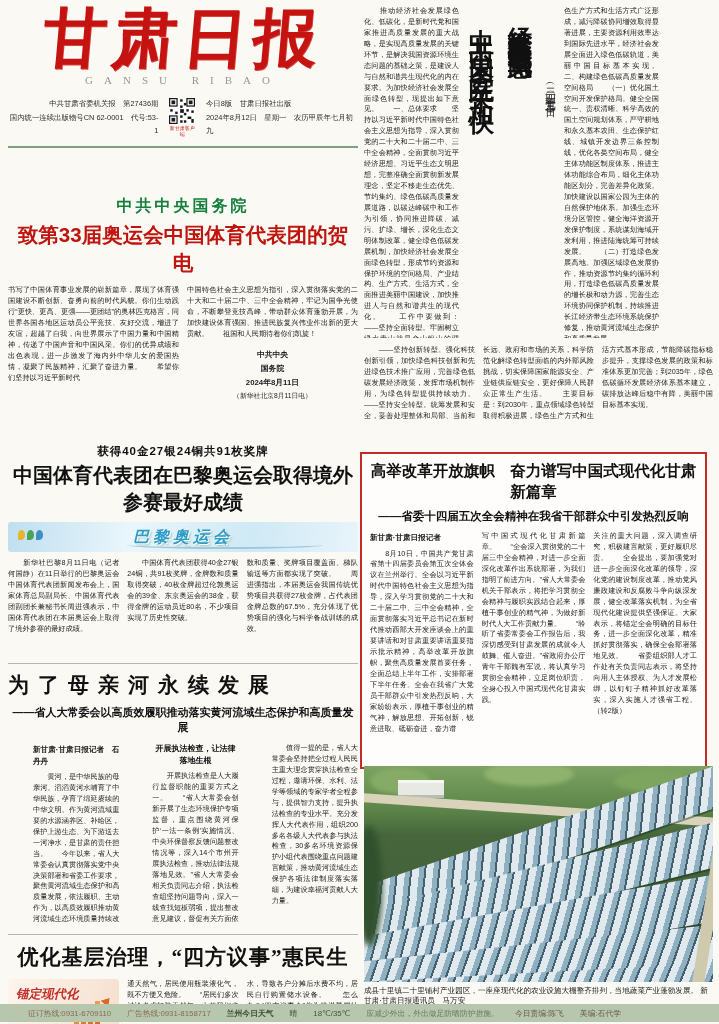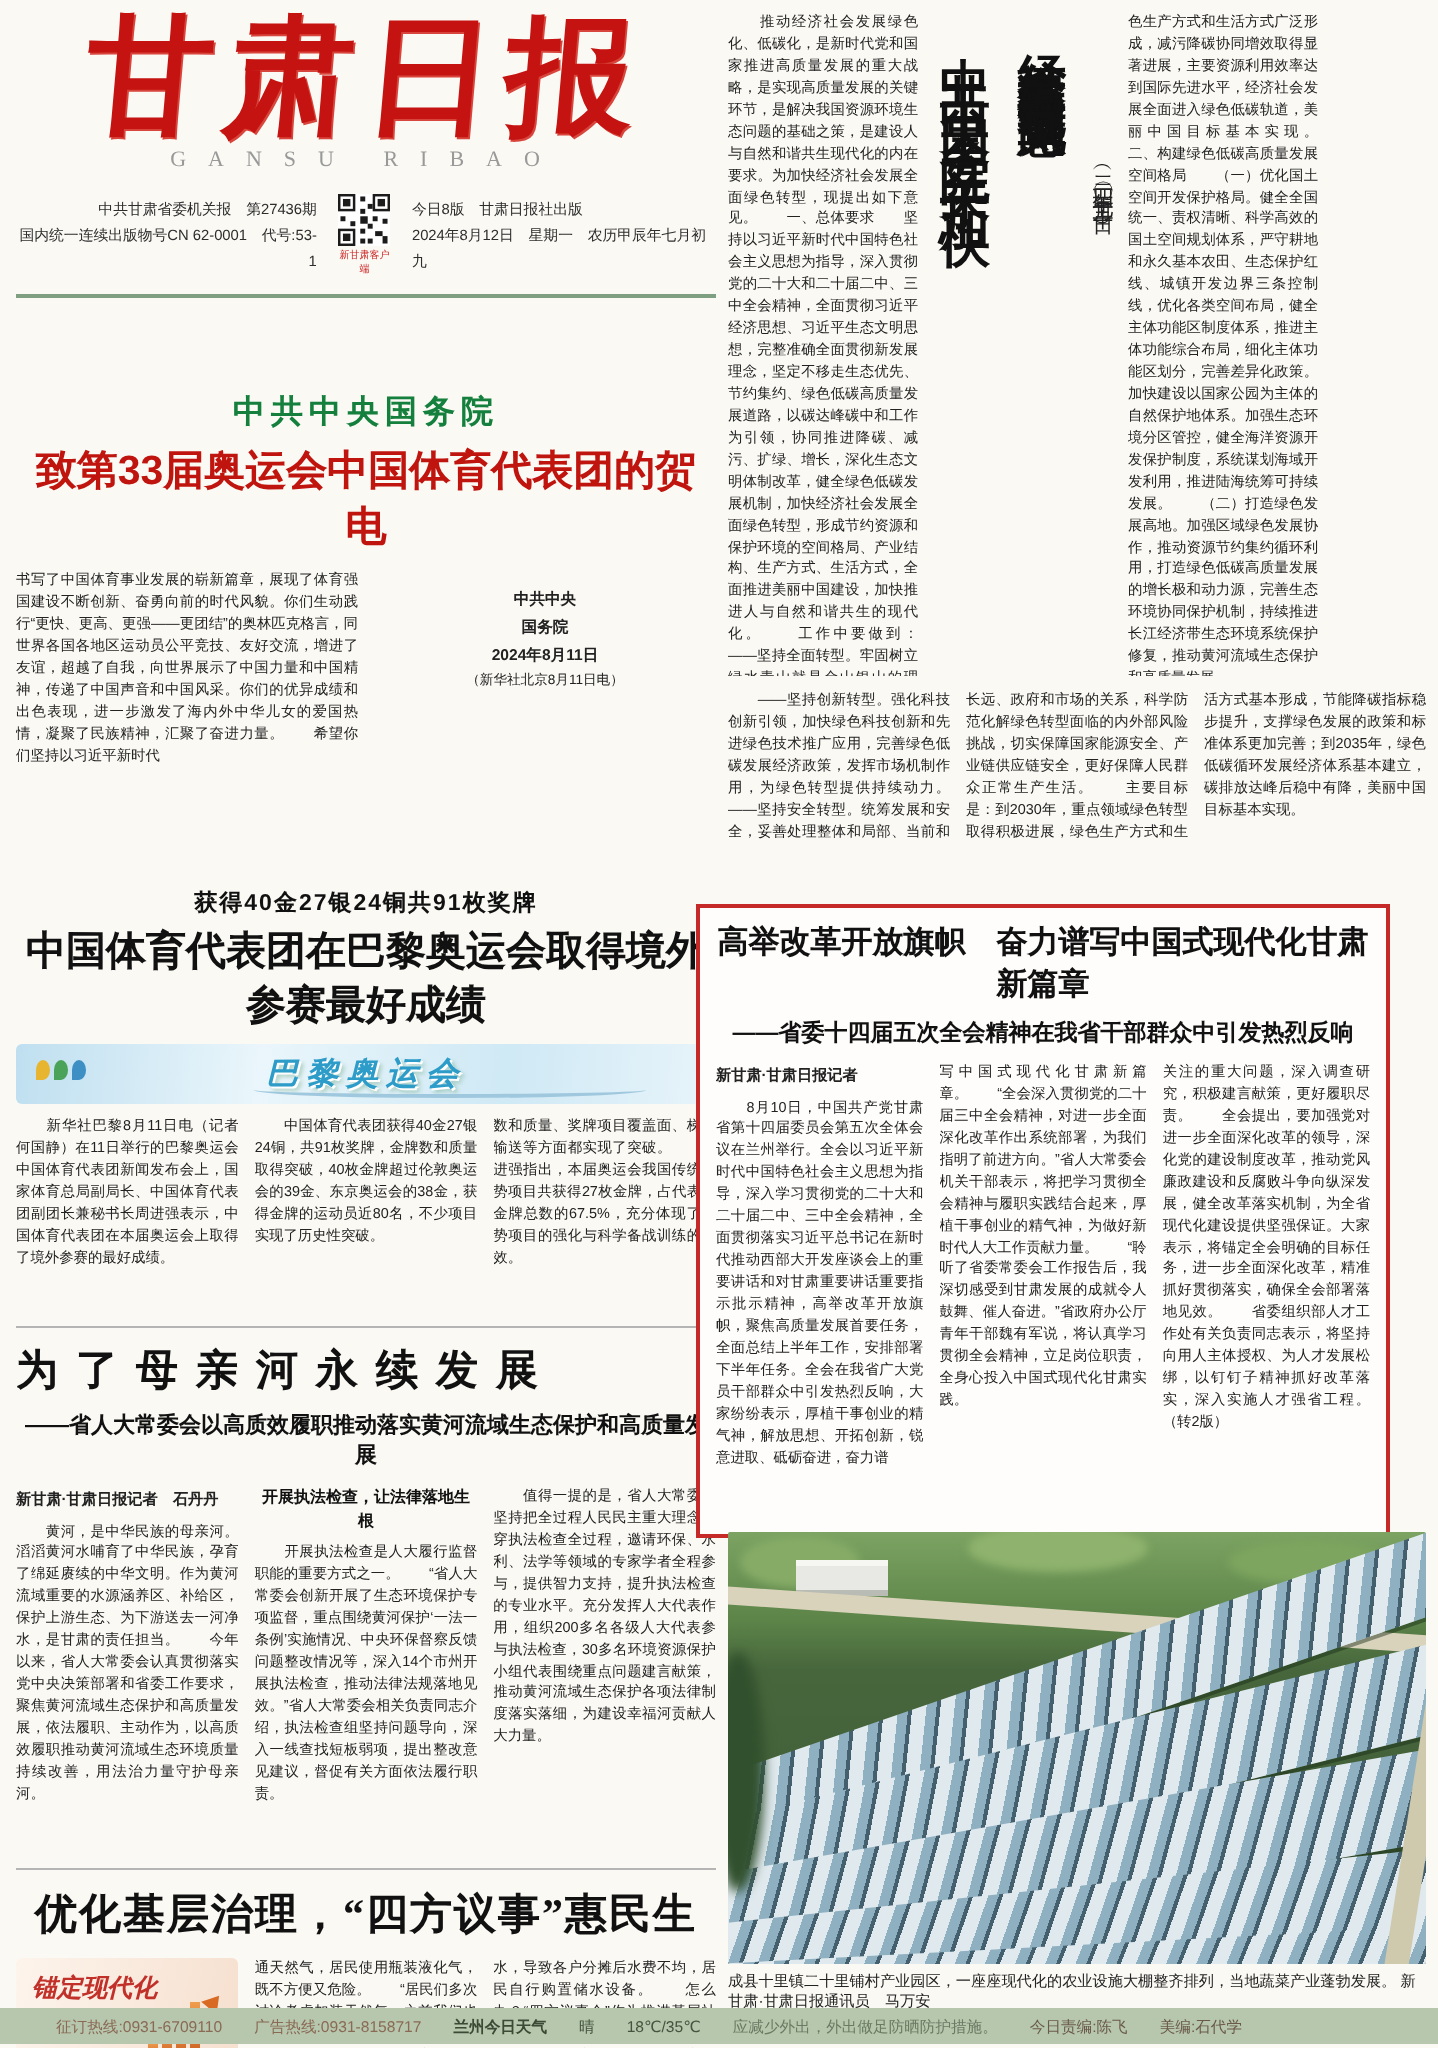--- a/index.html
+++ b/index.html
@@ -62,39 +62,39 @@
   .banner-orn{position:absolute;left:10px;top:8px;display:flex;gap:2px;}
   .orn-dot{width:7px;height:10px;border-radius:50% 50% 50% 0;}
   .banner-wave{position:absolute;bottom:3px;left:34%;width:56%;height:6px;
     border-bottom:2px solid #9fc8de;border-radius:50%;}
   .art-oly .col{height:96px;}
 
   .art-river{margin-top:9px;border-top:1px solid #b5b5b5;padding-top:7px;}
   .art-river .headline{font-family:"Liberation Serif",serif;font-size:21px;font-weight:bold;
     text-align:left;letter-spacing:9px;color:#111;}
   .art-river .subtitle{font-size:11px;font-weight:bold;text-align:center;margin:6px 0 8px;color:#111;}
-  .art-river .col{height:182px;}
+  .art-river .col{height:182px;margin-left:25px;}
   .byline{font-size:7.6px;font-weight:bold;margin:1px 0 5px;color:#222;}
   .crosshead{font-size:8px;font-weight:900;text-align:center;margin-bottom:4px;color:#111;}
 
   .art-gov{margin-top:9px;border-top:1px solid #b5b5b5;padding-top:8px;}
   .art-gov .headline{font-family:"Liberation Serif",serif;font-size:21px;font-weight:bold;
     text-align:center;letter-spacing:1px;margin-bottom:8px;color:#111;}
   .art-gov .col{height:104px;}
   .reform-box{height:50px;background:linear-gradient(100deg,#fdf4ec,#f6e0cf);border-radius:3px;
     position:relative;padding:7px 8px 0;margin-bottom:5px;overflow:hidden;}
   .reform-l1,.reform-l2{color:#c2302a;font-weight:900;font-style:italic;font-size:12.5px;line-height:1.35;}
   .reform-l2{margin-left:18px;}
   .reform-bars{position:absolute;right:7px;bottom:5px;display:flex;align-items:flex-end;gap:2px;}
   .rb{width:5px;background:linear-gradient(180deg,#ef9d4e,#c85a1e);}
   .rb-arrow{width:0;height:0;border-left:5px solid transparent;border-right:5px solid transparent;
     border-bottom:8px solid #d96a24;margin-bottom:26px;transform:rotate(40deg);}
 
   
-  #plenum{left:348px;top:452px;width:347px;border:2.5px solid #c62a28;background:#fffdfb;
+  #plenum{left:360px;top:452px;width:347px;border:2.5px solid #c62a28;background:#fffdfb;
     padding:7px 8px 8px;box-sizing:border-box;}
   .art-plenum .headline{font-size:15.5px;font-weight:900;text-align:center;color:#111;}
   .art-plenum .subtitle{font-size:11.5px;font-weight:bold;text-align:center;margin:6px 0 7px;color:#111;}
   .art-plenum .col{height:228px;}
 
   
   #photo{left:364px;top:766px;width:349px;height:216px;overflow:hidden;border-radius:1px;
     background:linear-gradient(180deg,#7ca362 0%,#5d8549 20%,#47663c 32%,#3f5c37 100%);}
   .ph-blob{position:absolute;border-radius:50%;filter:blur(2px);}
   .ph-road{position:absolute;background:#d9d3bb;border-radius:4px;}
@@ -178,20 +178,21 @@
 </div>
 
 <div id="left-col" class="abs">
 
   <div class="art-tel">
     <div class="kicker">中共中央国务院</div>
     <div class="headline">致第33届奥运会中国体育代表团的贺电</div>
     <div class="cols">
       <div class="col jtext">书写了中国体育事业发展的崭新篇章，展现了体育强国建设不断创新、奋勇向前的时代风貌。你们生动践行“更快、更高、更强——更团结”的奥林匹克格言，同世界各国各地区运动员公平竞技、友好交流，增进了友谊，超越了自我，向世界展示了中国力量和中国精神，传递了中国声音和中国风采。你们的优异成绩和出色表现，进一步激发了海内外中华儿女的爱国热情，凝聚了民族精神，汇聚了奋进力量。　　希望你们坚持以习近平新时代</div>
       <div class="col jtext">
+        <span>中国特色社会主义思想为指引，深入贯彻落实党的二十大和二十届二中、三中全会精神，牢记为国争光使命，不断攀登竞技高峰，带动群众体育蓬勃开展，为加快建设体育强国、推进民族复兴伟业作出新的更大贡献。　　祖国和人民期待着你们凯旋！</span>
         <div class="signature">
           <div>中共中央</div>
           <div>国务院</div>
           <div class="sig-date">2024年8月11日</div>
           <div class="sig-agency">（新华社北京8月11日电）</div>
         </div>
       </div>
     </div>
   </div>
 

